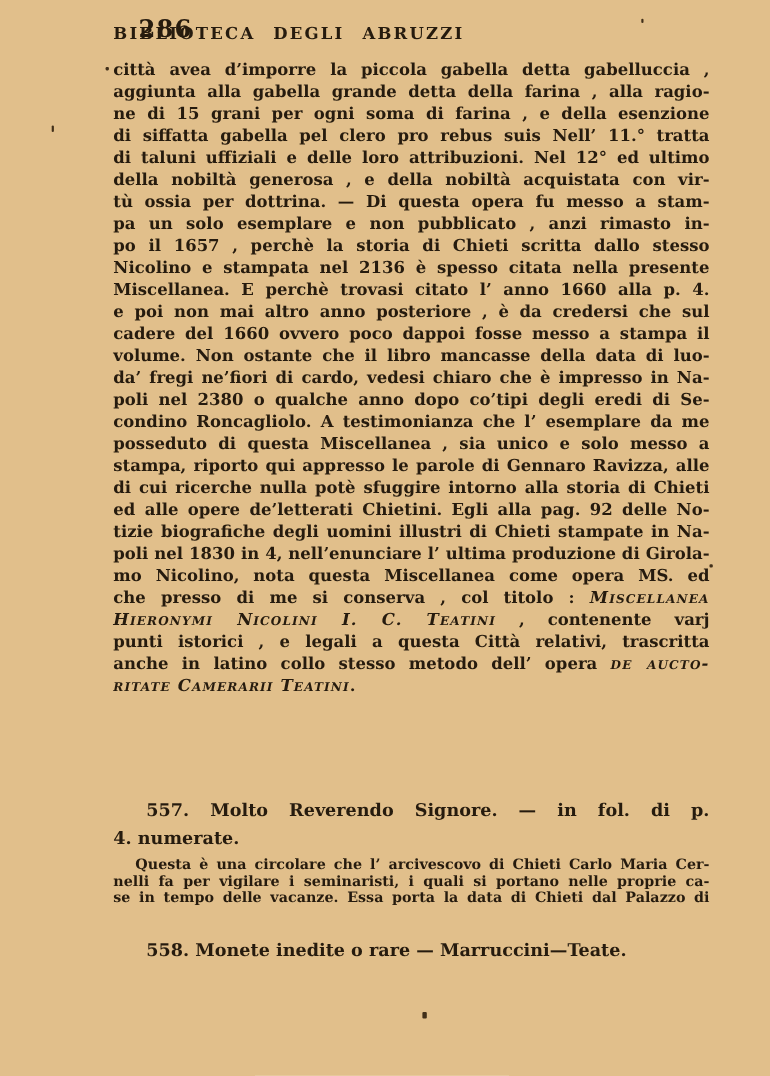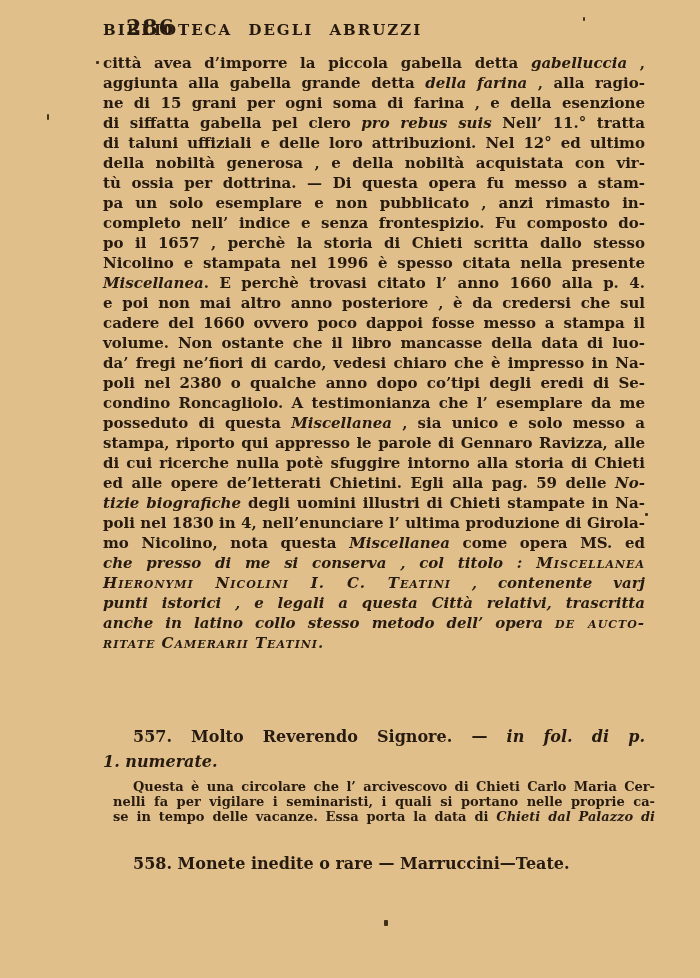--- a/index.html
+++ b/index.html
@@ -27,29 +27,29 @@
     position:absolute; top:53px; left:103px; width:542px;
     font-size:15px;
   }
   .line {
     height:20px; line-height:20px;
     text-align:justify; text-align-last:justify;
     white-space:nowrap;
   }
   .line.noj { text-align-last:left; }
   .line.ind { text-indent:30px; }
-  span.i  { font-style:italic; }
+  span.i  { }
   span.sc { font-style:italic; font-variant:small-caps; letter-spacing:1px; }
   
   .entry { position:absolute; left:103px; width:542px; font-size:16px; }
   .entry .line { height:25px; line-height:25px; }
   #entry-557 { top:724px; }
   #entry-558 { top:851px; }
   
-  .note { position:absolute; top:779px; left:103px; width:542px; font-size:13px;margin-left:10px; }
+  .note { position:absolute; top:779px; left:103px; width:542px; font-size:13px; }
   .note .line { height:15px; line-height:15px; }
   .note .ind { text-indent:20px; }
   
   .speck { position:absolute; background:#42301a; border-radius:1px; }
   #speck-1 { left:96px;  top:61px;  width:3px; height:3px; }
   #speck-2 { left:47px;  top:114px; width:2px; height:6px; }
   #speck-3 { left:583px; top:17px;  width:2px; height:4px; }
   #speck-4 { left:645px; top:513px; width:3px; height:3px; }
   #speck-5 { left:384px; top:920px; width:4px; height:6px; }
 </style>
@@ -65,47 +65,46 @@
 
   <div class="body-text">
       <div class="line"><span>città avea d’imporre la piccola gabella detta </span><span class="i">gabelluccia</span><span> ,</span></div>
       <div class="line"><span>aggiunta alla gabella grande detta </span><span class="i">della farina</span><span> , alla ragio-</span></div>
       <div class="line"><span>ne di 15 grani per ogni soma di farina , e della esenzione</span></div>
       <div class="line"><span>di siffatta gabella pel clero </span><span class="i">pro rebus suis</span><span> Nell’ 11.° tratta</span></div>
       <div class="line"><span>di taluni uffiziali e delle loro attribuzioni. Nel 12° ed ultimo</span></div>
       <div class="line"><span>della nobiltà generosa , e della nobiltà acquistata con vir-</span></div>
       <div class="line"><span>tù ossia per dottrina. — Di questa opera fu messo a stam-</span></div>
       <div class="line"><span>pa un solo esemplare e non pubblicato , anzi rimasto in-</span></div>
-      <div class="line"><span>completo nell’ indice e senza frontespizio. Fu composto do-</span></div>
       <div class="line"><span>po il 1657 , perchè la storia di Chieti scritta dallo stesso</span></div>
-      <div class="line"><span>Nicolino e stampata nel 1996 è spesso citata nella presente</span></div>
+      <div class="line"><span>Nicolino e stampata nel 2136 è spesso citata nella presente</span></div>
       <div class="line"><span class="i">Miscellanea</span><span>. E perchè trovasi citato l’ anno 1660 alla p. 4.</span></div>
       <div class="line"><span>e poi non mai altro anno posteriore , è da credersi che sul</span></div>
       <div class="line"><span>cadere del 1660 ovvero poco dappoi fosse messo a stampa il</span></div>
       <div class="line"><span>volume. Non ostante che il libro mancasse della data di luo-</span></div>
       <div class="line"><span>da’ fregi ne’fiori di cardo, vedesi chiaro che è impresso in Na-</span></div>
       <div class="line"><span>poli nel 2380 o qualche anno dopo co’tipi degli eredi di Se-</span></div>
       <div class="line"><span>condino Roncagliolo. A testimonianza che l’ esemplare da me</span></div>
       <div class="line"><span>posseduto di questa </span><span class="i">Miscellanea</span><span> , sia unico e solo messo a</span></div>
       <div class="line"><span>stampa, riporto qui appresso le parole di Gennaro Ravizza, alle</span></div>
       <div class="line"><span>di cui ricerche nulla potè sfuggire intorno alla storia di Chieti</span></div>
-      <div class="line"><span>ed alle opere de’letterati Chietini. Egli alla pag. 59 delle </span><span class="i">No-</span></div>
+      <div class="line"><span>ed alle opere de’letterati Chietini. Egli alla pag. 92 delle </span><span class="i">No-</span></div>
       <div class="line"><span class="i">tizie biografiche</span><span> degli uomini illustri di Chieti stampate in Na-</span></div>
       <div class="line"><span>poli nel 1830 in 4, nell’enunciare l’ ultima produzione di Girola-</span></div>
       <div class="line"><span>mo Nicolino, nota questa </span><span class="i">Miscellanea</span><span> come opera MS. ed</span></div>
       <div class="line"><span class="i">che presso di me si conserva , col titolo : </span><span class="sc">Miscellanea</span></div>
       <div class="line"><span class="sc">Hieronymi Nicolini I. C. Teatini</span><span class="i"> , contenente varj</span></div>
       <div class="line"><span class="i">punti istorici , e legali a questa Città relativi, trascritta</span></div>
       <div class="line"><span class="i">anche in latino collo stesso metodo dell’ opera </span><span class="sc">de aucto-</span></div>
       <div class="line noj"><span class="sc">ritate Camerarii Teatini</span><span class="i">.</span></div>
     </div>
 
   <div class="entry" id="entry-557">
       <div class="line ind"><span>557. Molto Reverendo Signore. — </span><span class="i">in fol. di p.</span></div>
-      <div class="line noj"><span class="i">1. numerate.</span></div>
+      <div class="line noj"><span class="i">4. numerate.</span></div>
     </div>
 
   <div class="note">
       <div class="line ind"><span>Questa è una circolare che l’ arcivescovo di Chieti Carlo Maria Cer-</span></div>
       <div class="line"><span>nelli fa per vigilare i seminaristi, i quali si portano nelle proprie ca-</span></div>
       <div class="line"><span>se in tempo delle vacanze. Essa porta la data di </span><span class="i">Chieti dal Palazzo di</span></div>
     </div>
 
   <div class="entry" id="entry-558">
       <div class="line noj ind"><span>558. Monete inedite o rare — Marruccini—Teate.</span></div>

